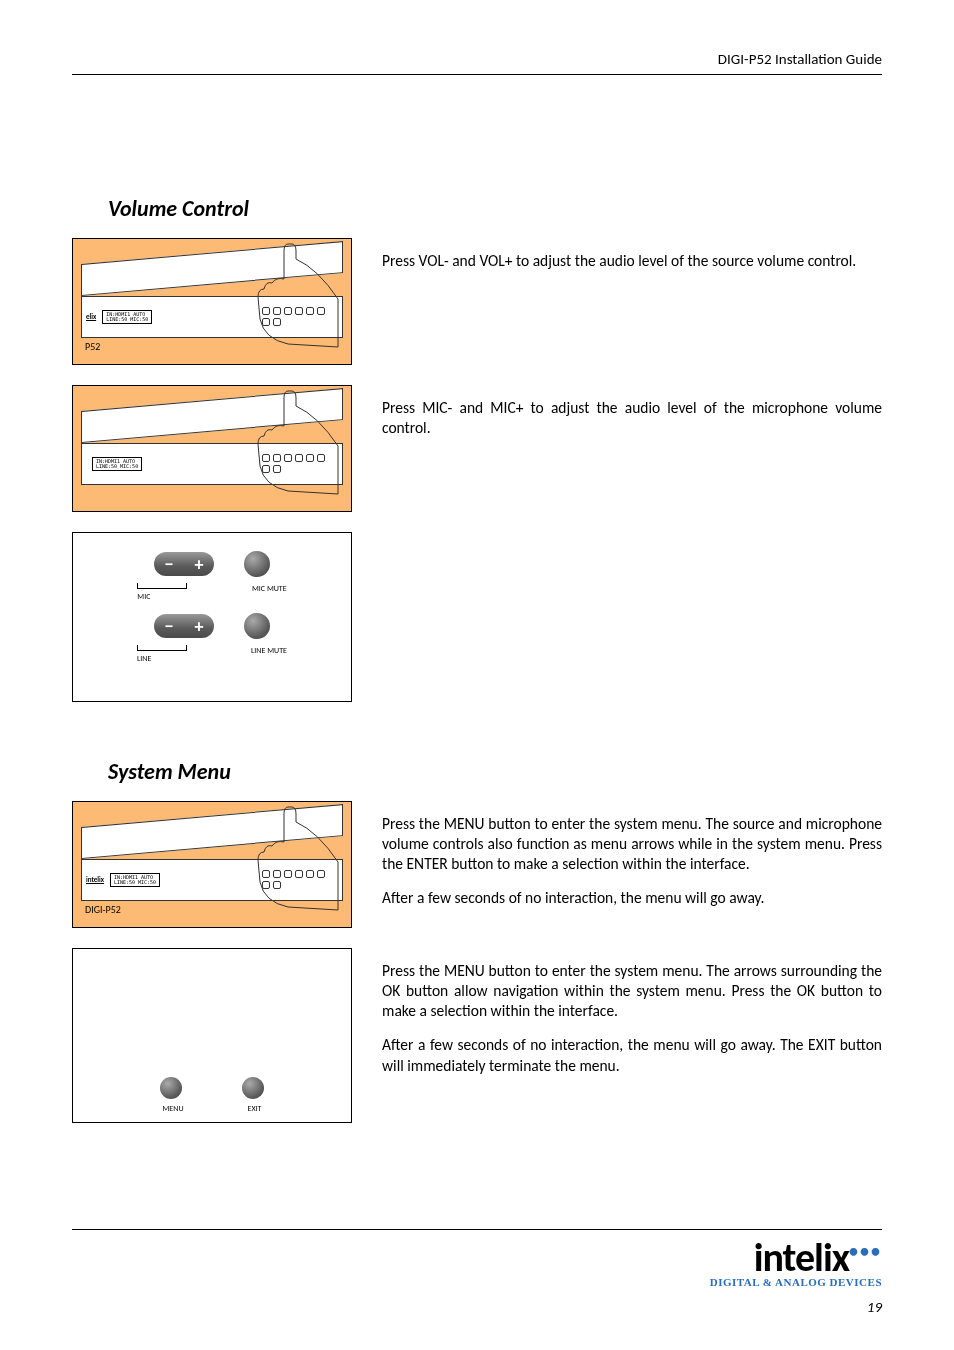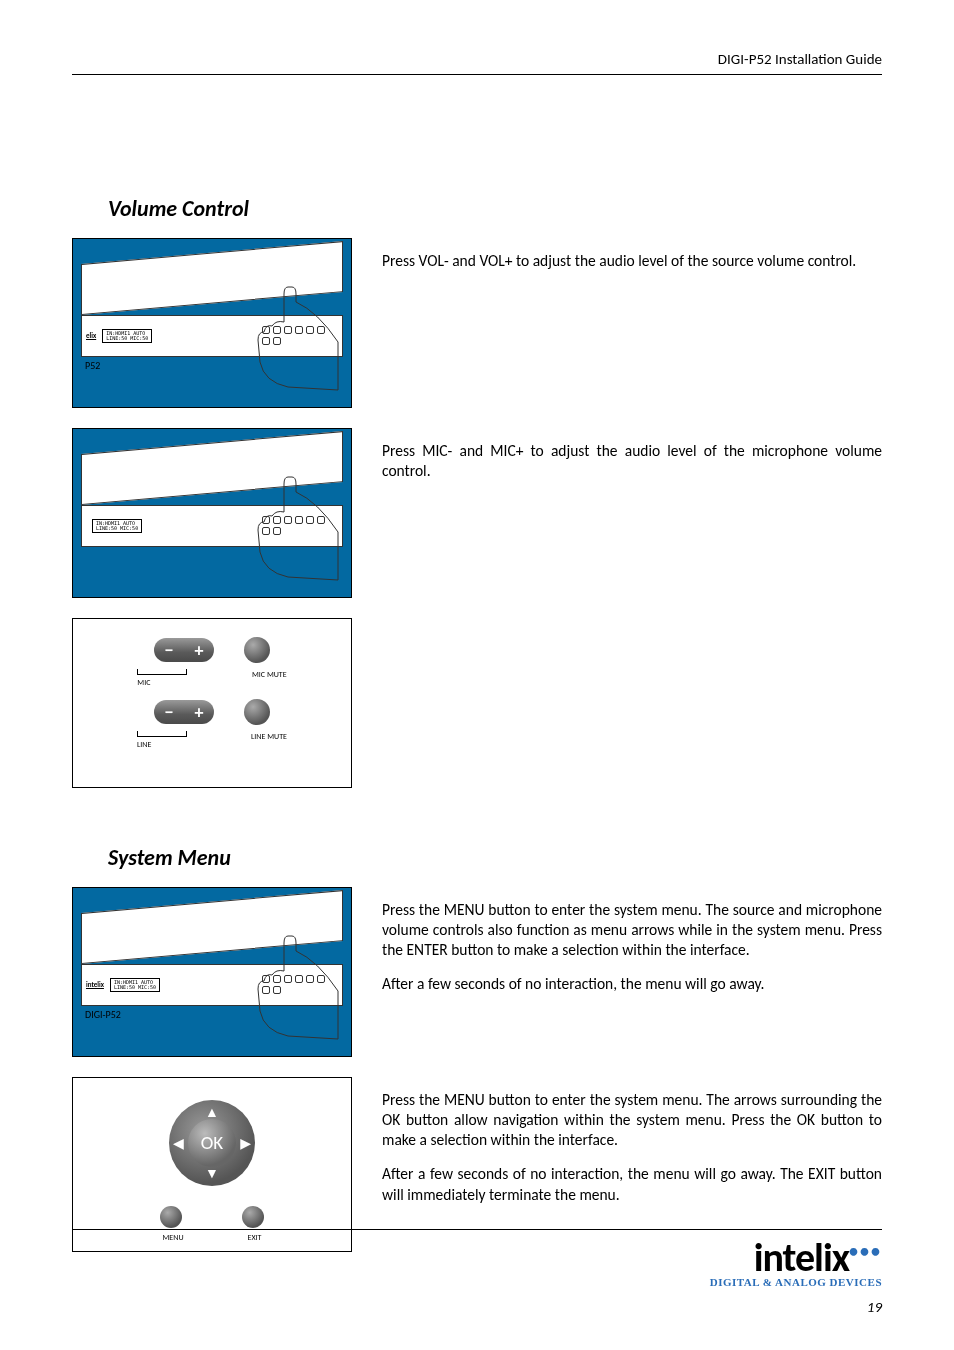--- a/index.html
+++ b/index.html
@@ -27,24 +27,24 @@
     margin-left: 36px;
   }
   .row {
     display: flex;
     gap: 30px;
     margin-bottom: 20px;
     align-items: flex-start;
   }
   .figure {
     flex: 0 0 280px;
-    height: 170px;
+    height: 127px;
     border: 1px solid #000;
     position: relative;
-    background: #0369a1;
+    background: #fdba74;
   }
   .desc {
     flex: 1;
     font-size: 15.5px;
     line-height: 1.3;
     text-align: justify;
     margin-top: 13px;
   }
   .desc p { margin-bottom: 14px; }
 
@@ -366,25 +366,20 @@
   </div>
   <div class="desc">
     <p>Press the MENU button to enter the system menu. The source and microphone volume controls also function as menu arrows while in the system menu. Press the ENTER button to make a selection within the interface.</p>
     <p>After a few seconds of no interaction, the menu will go away.</p>
   </div>
 </div>
 
 <div class="row">
   <div class="navpad-fig">
     <div class="dpad">
-      <div class="dpad-ring">
-        <div class="dpad-center">
-          <span>OK</span>
-        </div>
-      </div>
       <div class="arrow up">▲</div>
       <div class="arrow down">▼</div>
       <div class="arrow left">◀</div>
       <div class="arrow right">▶</div>
     </div>
     <div class="bottom-pair">
       <div class="small-round"></div>
       <div class="small-round"></div>
     </div>
     <div class="pair-labels">

